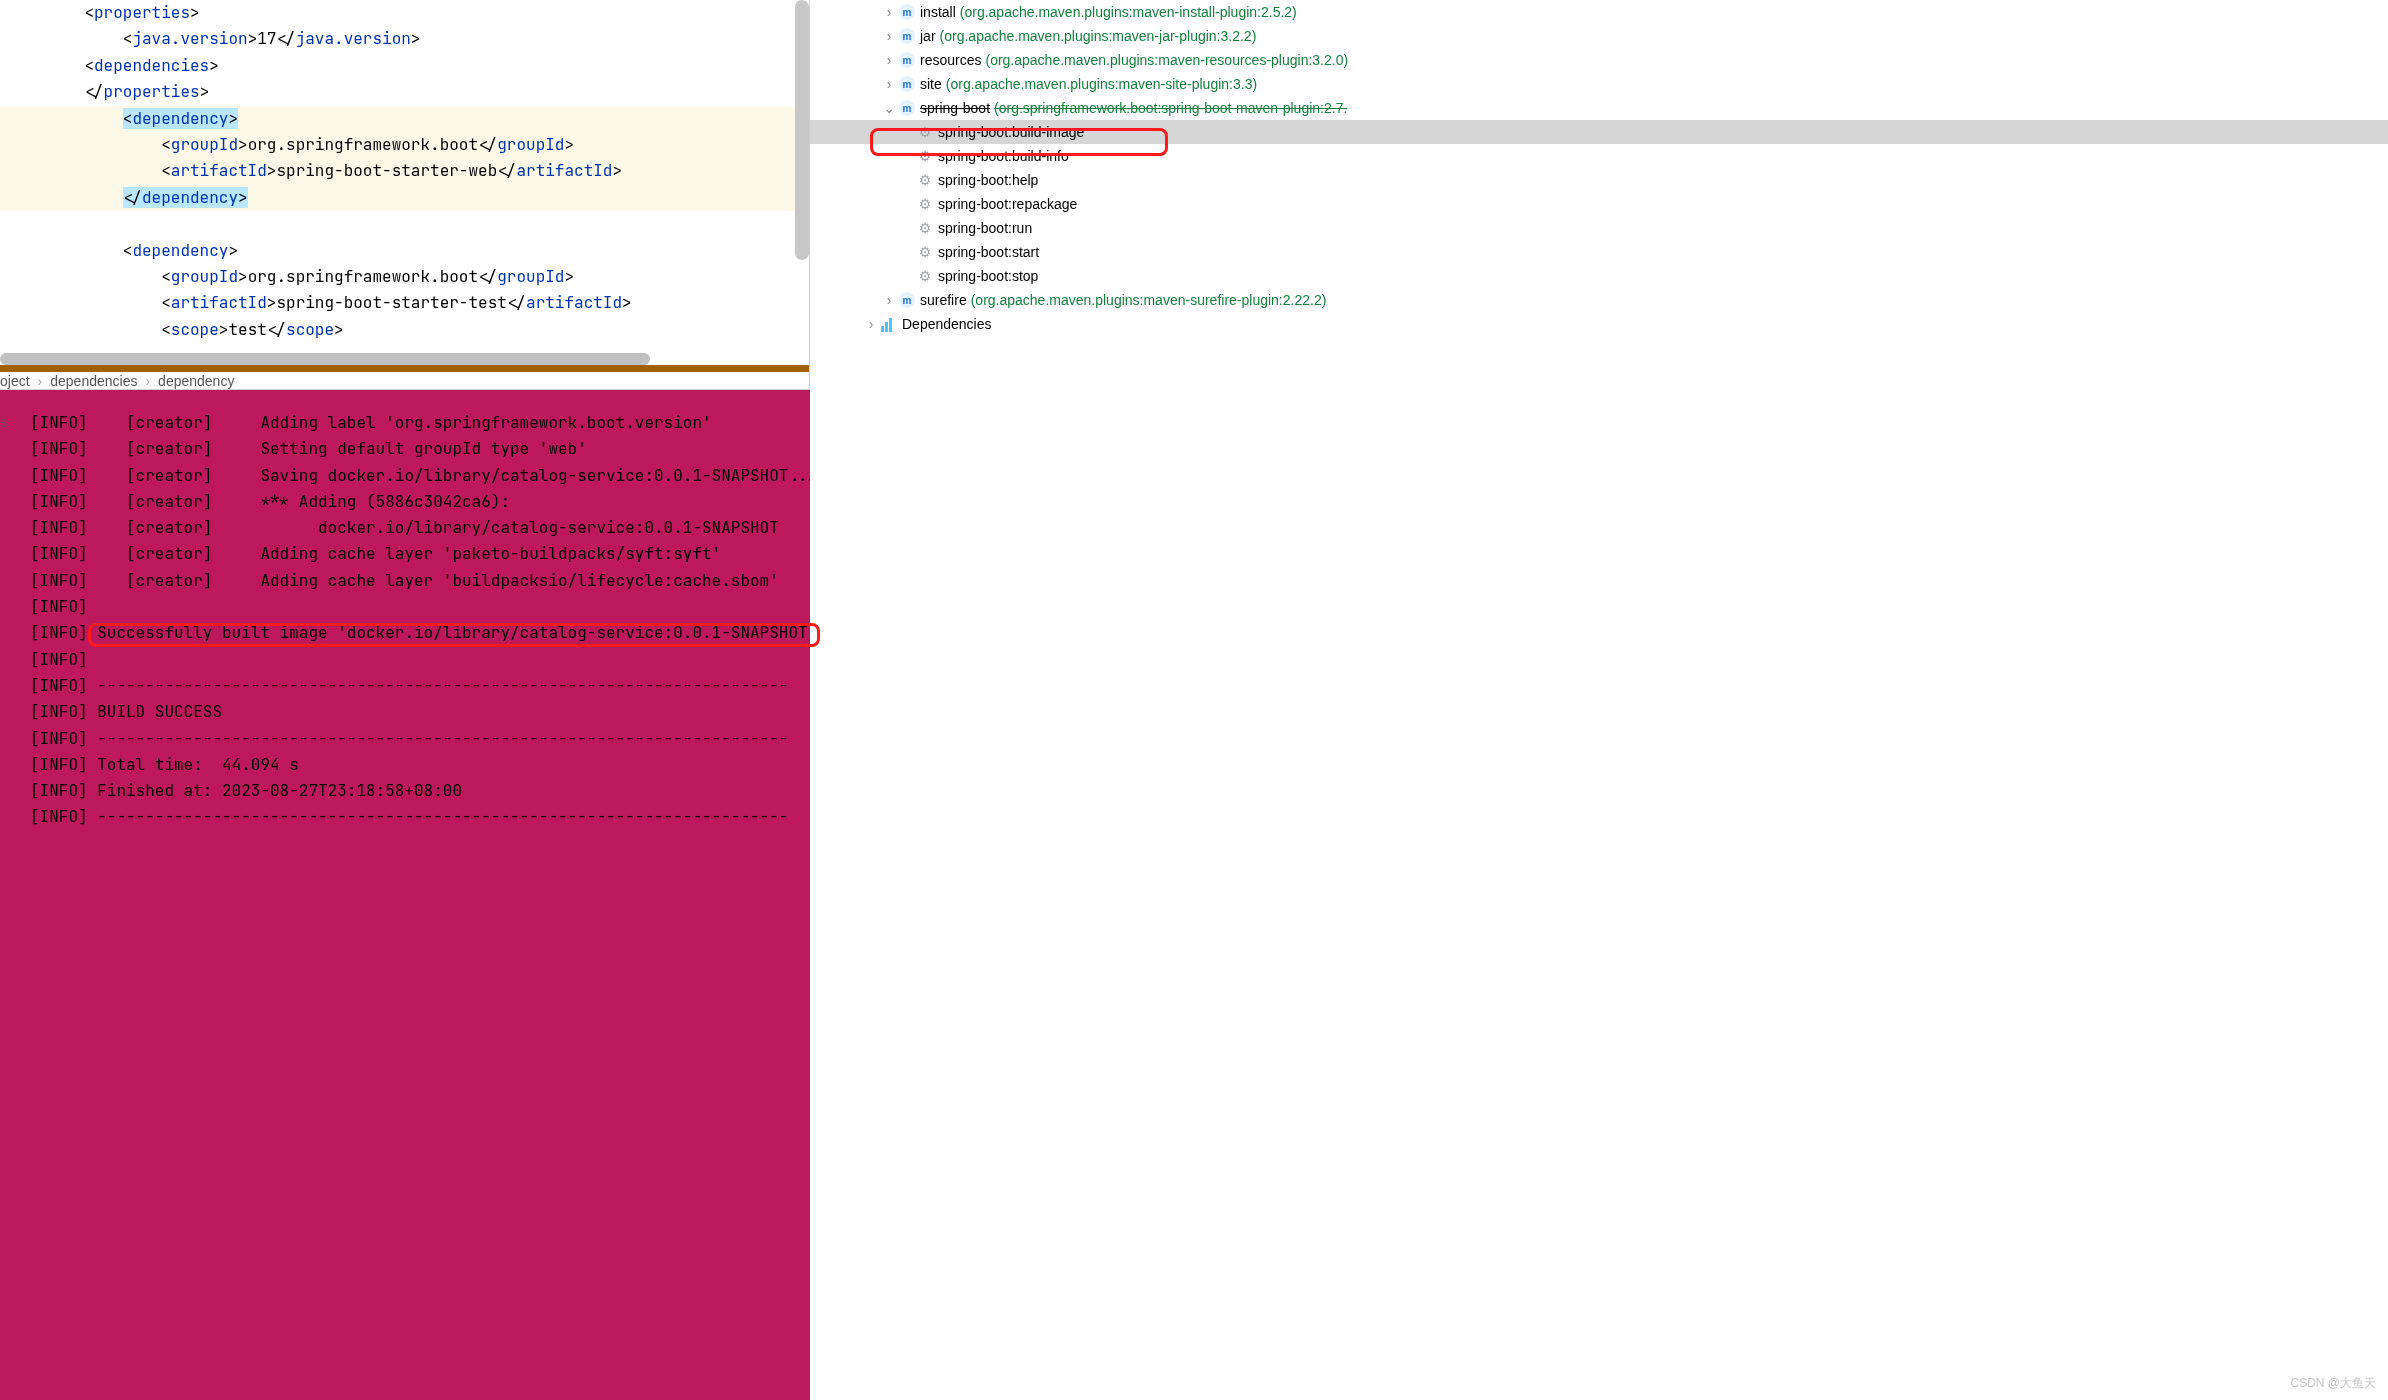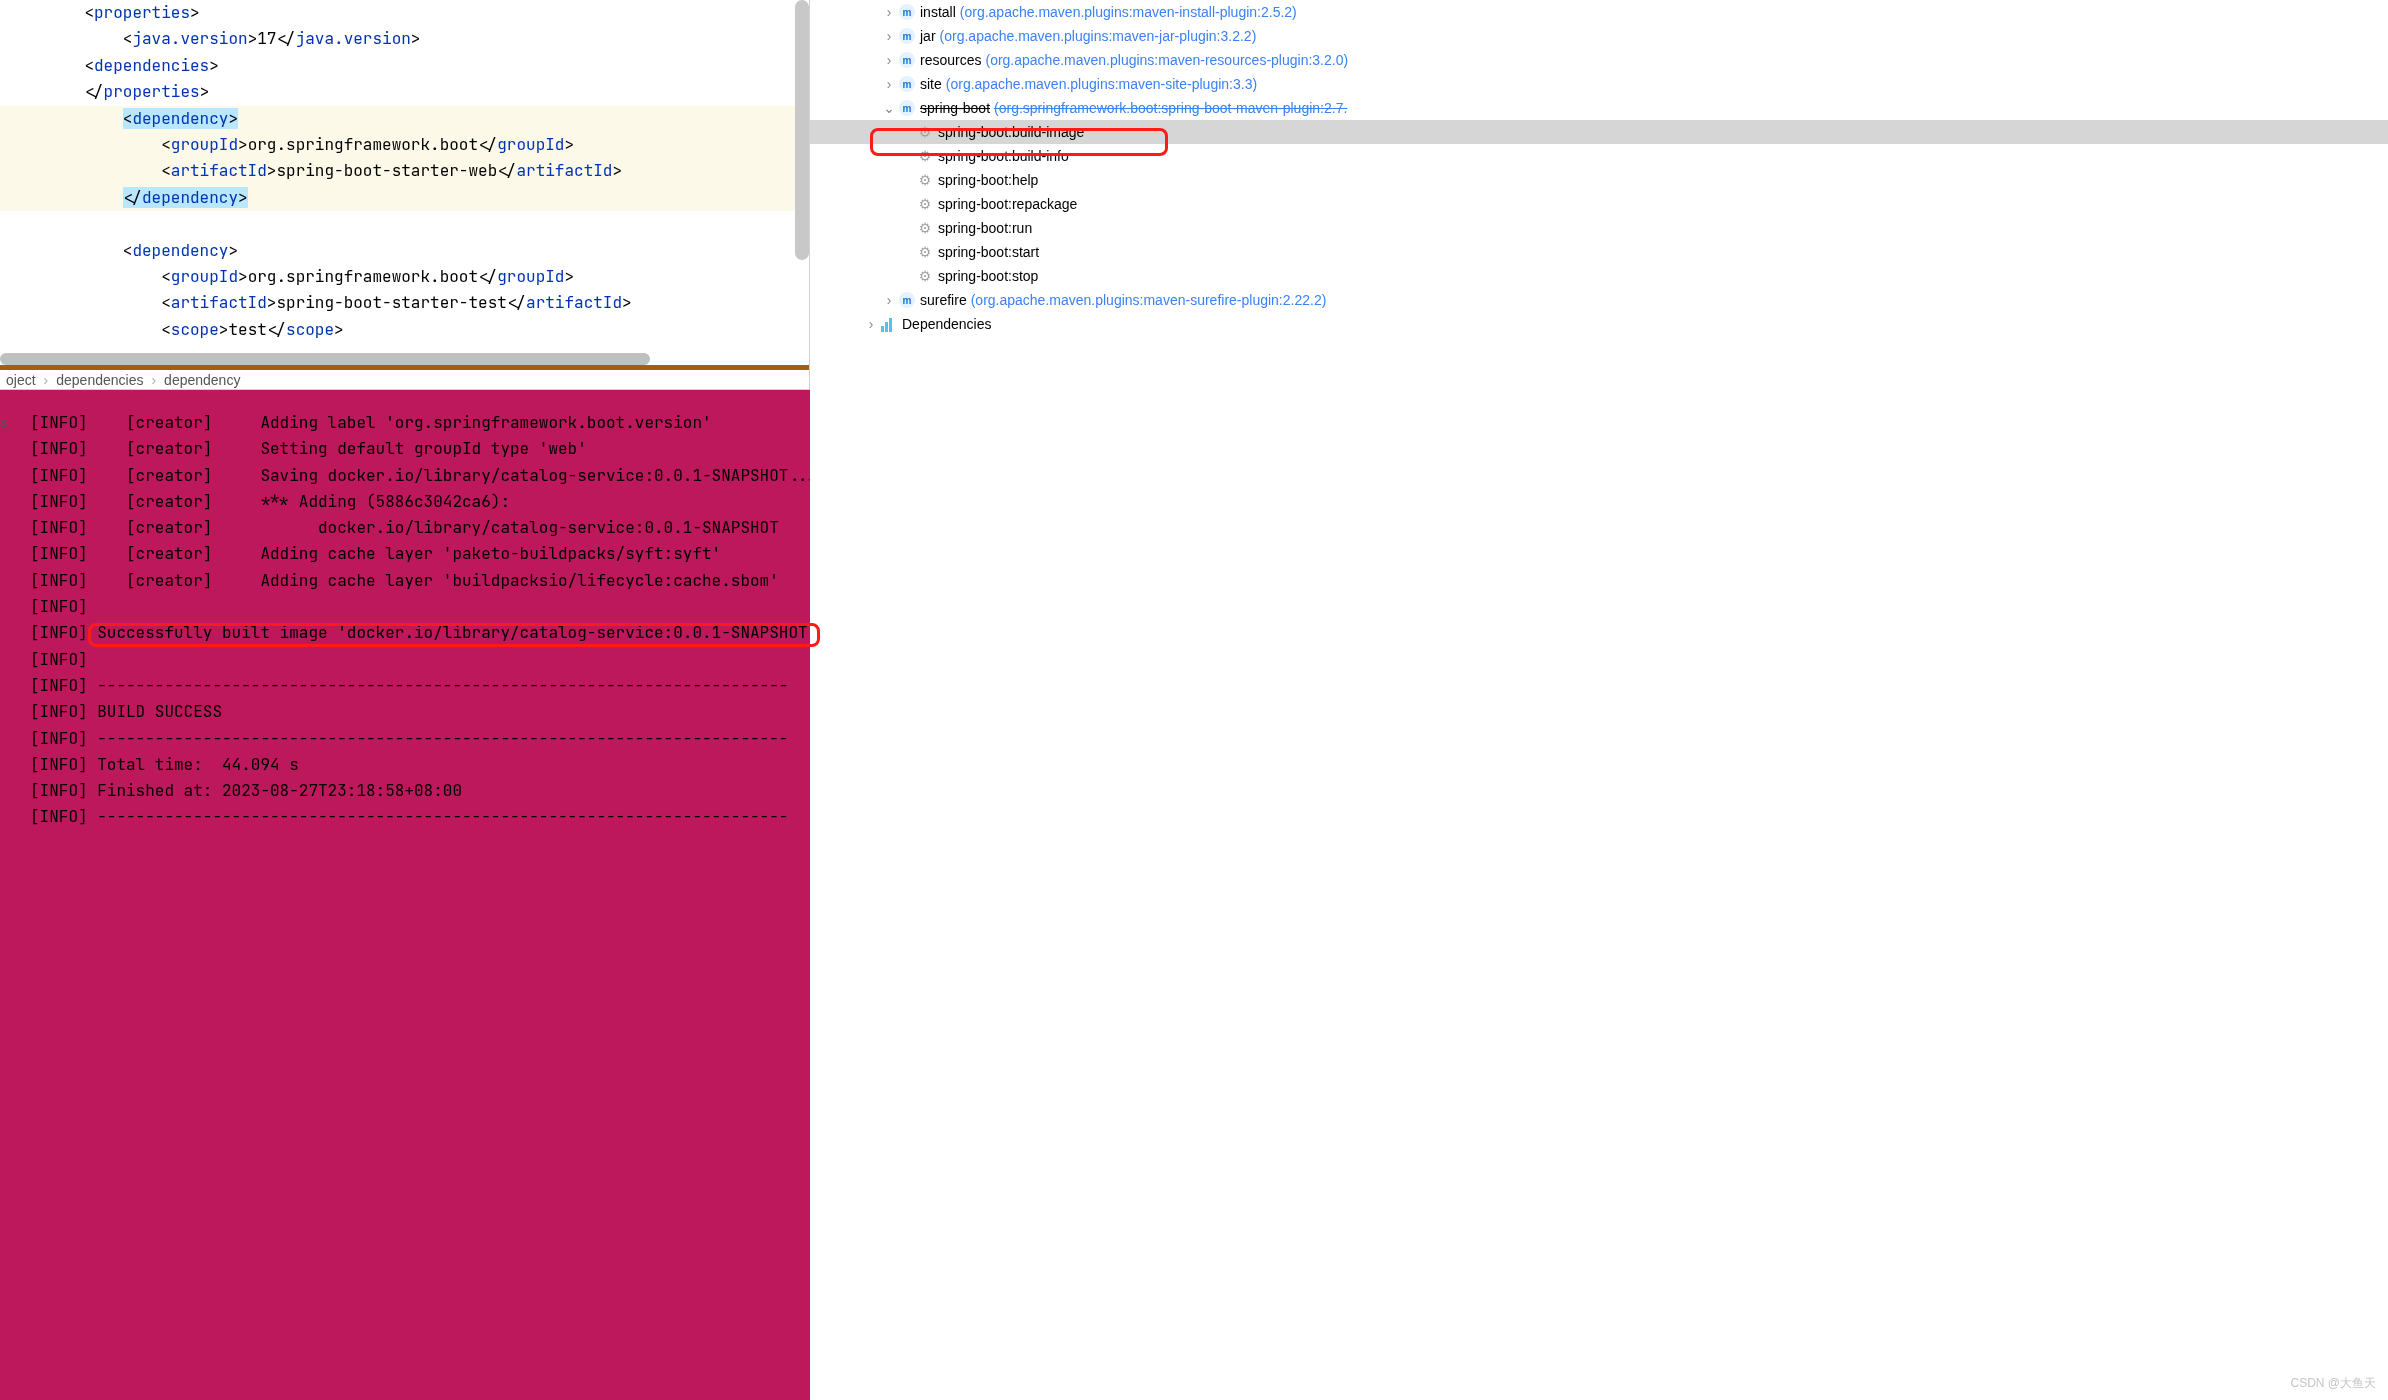--- a/index.html
+++ b/index.html
@@ -6,31 +6,31 @@
 body { font-family: "JetBrains Mono", "Menlo", "Consolas", monospace; font-size: 14px; background: #fff; color: #000; width: 2388px; height: 1400px; overflow: hidden; }
 .main-grid { display: grid; grid-template-columns: 810px 1578px; grid-template-rows: 390px 1010px; height: 100%; }
 .editor-pane { grid-column: 1; grid-row: 1; background: #fff; border-right: 1px solid #d0d0d0; border-bottom: 1px solid #d0d0d0; position: relative; overflow: hidden; }
 .tree-pane { grid-column: 2; grid-row: 1 / span 2; background: #fff; padding-top: 0; overflow: hidden; }
 .console-pane { grid-column: 1; grid-row: 2; background: #be185d; padding: 20px 0 0 30px; overflow: hidden; font-size: 16px; line-height: 26.3px; }
 .code-line { white-space: pre; line-height: 26.4px; padding-left: 46px; font-size: 16px; }
 .hl-line { background: #fcf9e8; }
 .tag-blue { color: #0033b3; }
 .sel-open, .sel-close { background: #b8e7ff; }
 .txt { color: #000; }
-.breadcrumb { position: absolute; bottom: 0; left: 0; right: 0; height: 24px; padding-left: 6px; display: flex; align-items: center; gap: 8px; font-size: 14px; color: #555; font-family: -apple-system, "Segoe UI", sans-serif; background: #fff; border-top: 5px solid #a16207; }
+.breadcrumb { position: absolute; bottom: 0; left: 0; right: 0; height: 24px; display: flex; align-items: center; gap: 8px; font-size: 14px; color: #555; font-family: -apple-system, "Segoe UI", sans-serif; background: #fff; border-top: 7px solid #a16207; }
 .breadcrumb .sep { color: #aaa; }
 .scrollbar-h { position: absolute; bottom: 24px; left: 0; right: 0; height: 12px; background: #fff; }
 .scrollbar-h .thumb { position: absolute; left: 0; top: 0; width: 650px; height: 12px; background: #c0c0c0; border-radius: 6px; }
 .scrollbar-v { position: absolute; top: 0; right: 0; width: 14px; height: 300px; }
 .scrollbar-v .thumb { position: absolute; top: 0; left: 0; width: 14px; height: 260px; background: #c8c8c8; border-radius: 7px; }
 .tree-item { display: flex; align-items: center; height: 24px; font-family: -apple-system, "Segoe UI", sans-serif; font-size: 14px; white-space: nowrap; }
 .tree-item .arrow { width: 14px; display: inline-flex; justify-content: center; color: #888; margin-right: 2px; }
 .tree-item .icn { width: 18px; display: inline-flex; justify-content: center; margin-right: 4px; }
 .tree-item .lbl { color: #000; }
-.tree-item .suffix { color: #3b82f6; margin-left: 4px; }
+.tree-item .suffix { color: #15803d; margin-left: 4px; }
 .tree-item.selected { background: #d6d6d6; }
 .gear-icon { color: #9fa3a8; font-size: 14px; }
 .m-icon { display: inline-flex; width: 16px; height: 16px; border-radius: 50%; background: #e3f2fd; align-items: center; justify-content: center; font-size: 10px; color: #1976d2; font-weight: bold; }
 .bar-icon { display: inline-flex; width: 16px; height: 16px; align-items: flex-end; gap: 1px; }
 .bar-icon span { width: 3px; background: #4fc3f7; }
 .bar-icon span:nth-child(1){height:6px;} .bar-icon span:nth-child(2){height:10px;} .bar-icon span:nth-child(3){height:14px;}
 .red-box { position: absolute; border: 3px solid #ff1a1a; border-radius: 8px; pointer-events: none; }
 .red-box-1 { top: 128px; left: 870px; width: 298px; height: 28px; }
 .red-box-2 { top: 623px; left: 88px; width: 732px; height: 24px; }
 .console-line { white-space: pre; }

